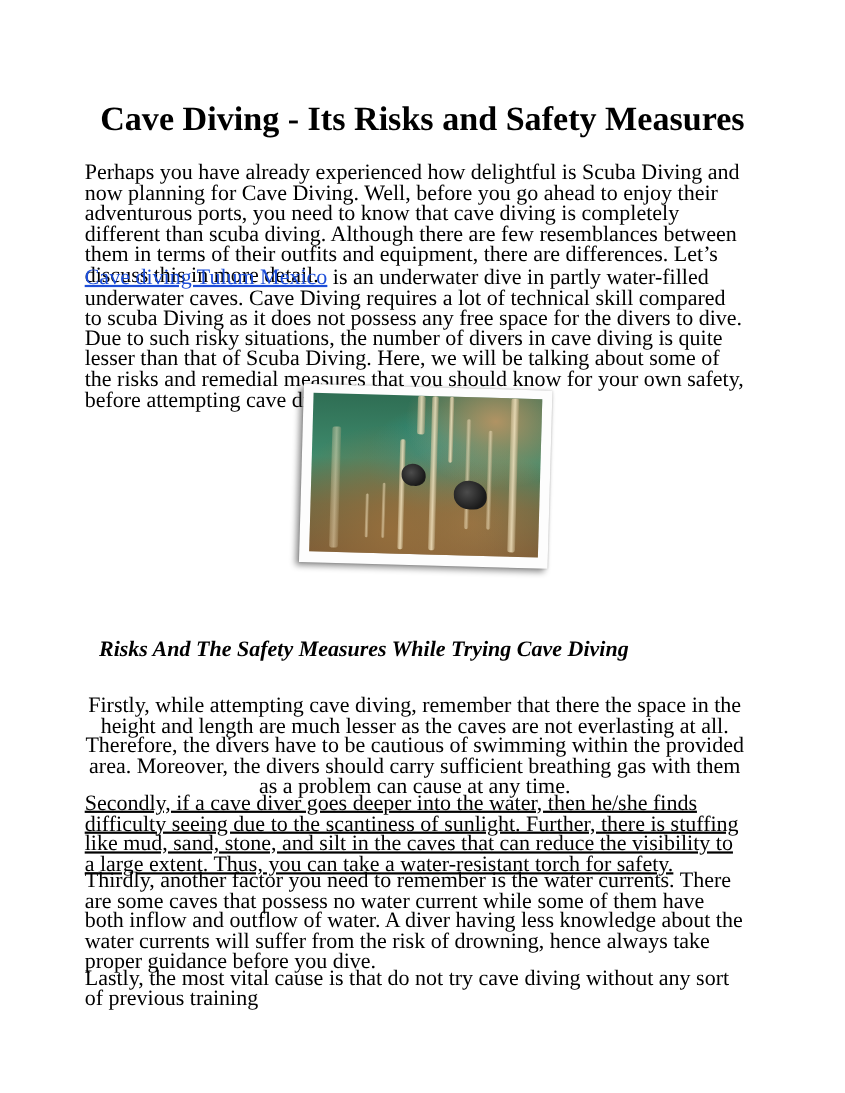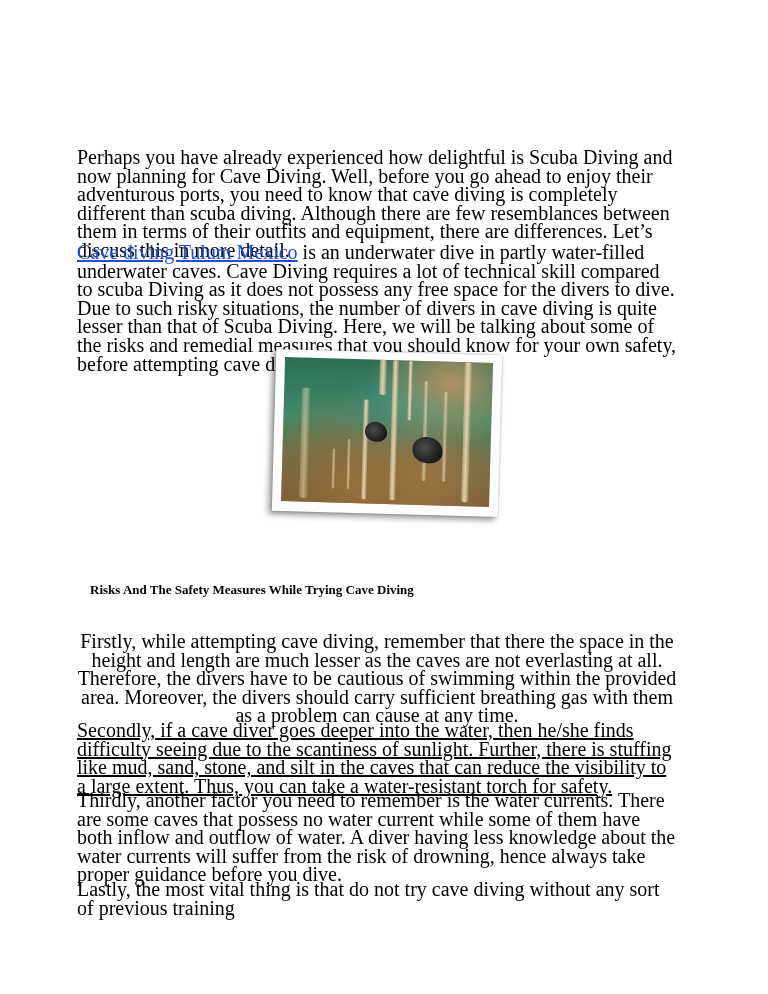--- a/index.html
+++ b/index.html
@@ -13,21 +13,21 @@
     position: absolute; left: 0; width: 768px; top: 88px; margin: 0;
     text-align: center; font-size: 31px; font-weight: bold; line-height: 40px;
   }
   .para {
     position: absolute; left: 77px; width: 600px; margin: 0;
     font-size: 20px; line-height: 18.6px;
   }
   .para a { color: #1d4ed8; text-decoration: underline; }
   .subhead {
     position: absolute; left: 90px; top: 581px; margin: 0;
-    font-size: 13px; font-weight: bold; line-height: 18px;
+    font-size: 20px; font-weight: bold; line-height: 18px; font-style: italic;
   }
   .photo-wrap {
     position: absolute; left: 274px; top: 352px; width: 226px; height: 162px;
     transform: rotate(1.6deg);
     background: #fdfdfd;
     box-shadow: -3px 3px 6px rgba(0,0,0,0.45), 0 0 2px rgba(0,0,0,0.25);
   }
   .photo {
     position: absolute; left: 9px; top: 8px; right: 9px; bottom: 10px;
     overflow: hidden;
@@ -45,20 +45,21 @@
   .diver {
     position: absolute; border-radius: 45% 55% 40% 50%;
     background: radial-gradient(circle at 40% 40%, #4c4c4c 0%, #1a1a1a 70%);
   }
 </style>
 </head>
 <body>
 
 <div class="page">
 
+  <h1>Cave Diving - Its Risks and Safety Measures</h1>
 
   <p class="para" style="top:148px;">Perhaps you have already experienced how delightful is Scuba Diving and now planning for Cave Diving. Well, before you go ahead to enjoy their adventurous ports, you need to know that cave diving is completely different than scuba diving. Although there are few resemblances between them in terms of their outfits and equipment, there are differences. Let’s discuss this in more detail.</p>
 
   <p class="para" style="top:243px;"><a href="#">Cave diving Tulum Mexico</a><span> is an underwater dive in partly water-filled underwater caves. Cave Diving requires a lot of technical skill compared to scuba Diving as it does not possess any free space for the divers to dive. Due to such risky situations, the number of divers in cave diving is quite lesser than that of Scuba Diving. Here, we will be talking about some of the risks and remedial measures that you should know for your own safety, before attempting cave diving.</span></p>
 
   <div class="photo-wrap">
     <div class="photo" title="Photo of scuba divers inside an underwater cave with stalactites and stalagmites">
       <div class="stalactite" style="left:18px; top:30px; height:110px; width:8px; opacity:0.6;"></div>
       <div class="stalactite" style="left:80px; top:40px; height:100px;"></div>
       <div class="stalactite" style="left:95px; top:0; height:35px; width:7px;"></div>
@@ -72,15 +73,15 @@
       <div class="diver" style="left:82px; top:62px; width:22px; height:20px;"></div>
       <div class="diver" style="left:130px; top:76px; width:30px; height:26px;"></div>
     </div>
   </div>
 
   <p class="subhead">Risks And The Safety Measures While Trying Cave Diving</p>
 
   <p class="para" style="top:632px;text-align:center;">Firstly, while attempting cave diving, remember that there the space in the height and length are much lesser as the caves are not everlasting at all. Therefore, the divers have to be cautious of swimming within the provided area. Moreover, the divers should carry sufficient breathing gas with them as a problem can cause at any time.</p>
   <p class="para" style="top:721px;text-decoration:underline;">Secondly, if a cave diver goes deeper into the water, then he/she finds difficulty seeing due to the scantiness of sunlight. Further, there is stuffing like mud, sand, stone, and silt in the caves that can reduce the visibility to a large extent. Thus, you can take a water-resistant torch for safety.</p>
   <p class="para" style="top:791px;">Thirdly, another factor you need to remember is the water currents. There are some caves that possess no water current while some of them have both inflow and outflow of water. A diver having less knowledge about the water currents will suffer from the risk of drowning, hence always take proper guidance before you dive.</p>
-  <p class="para" style="top:880px;">Lastly, the most vital thing is that do not try cave diving without any sort of previous training</p>
+  <p class="para" style="top:880px;">Lastly, the most vital cause is that do not try cave diving without any sort of previous training</p>
 
 </div>
 
 </body></html>

